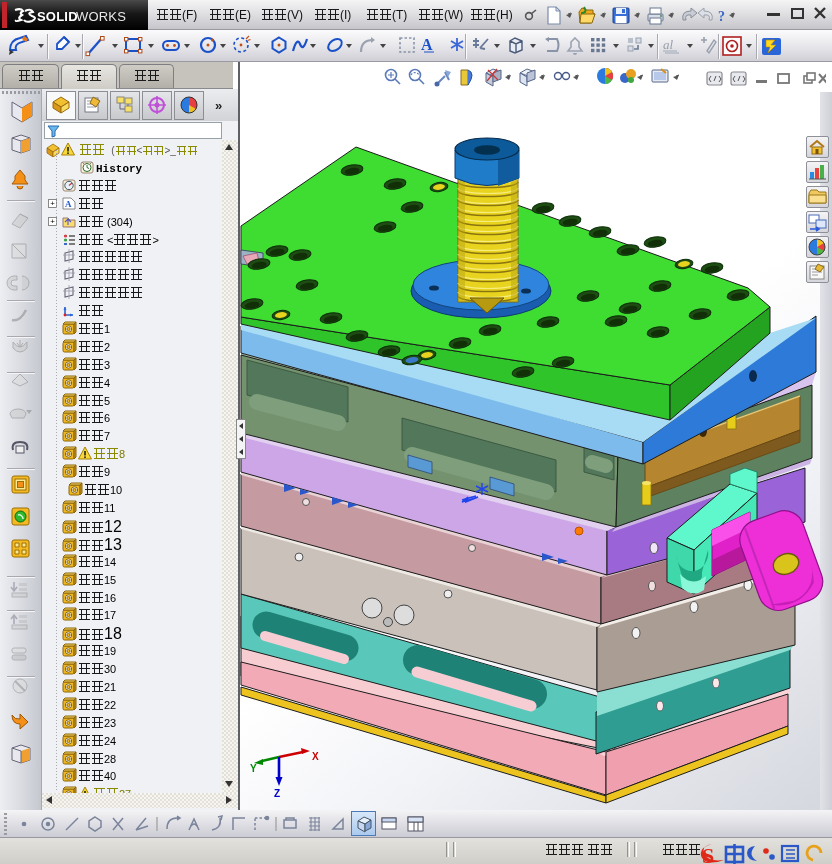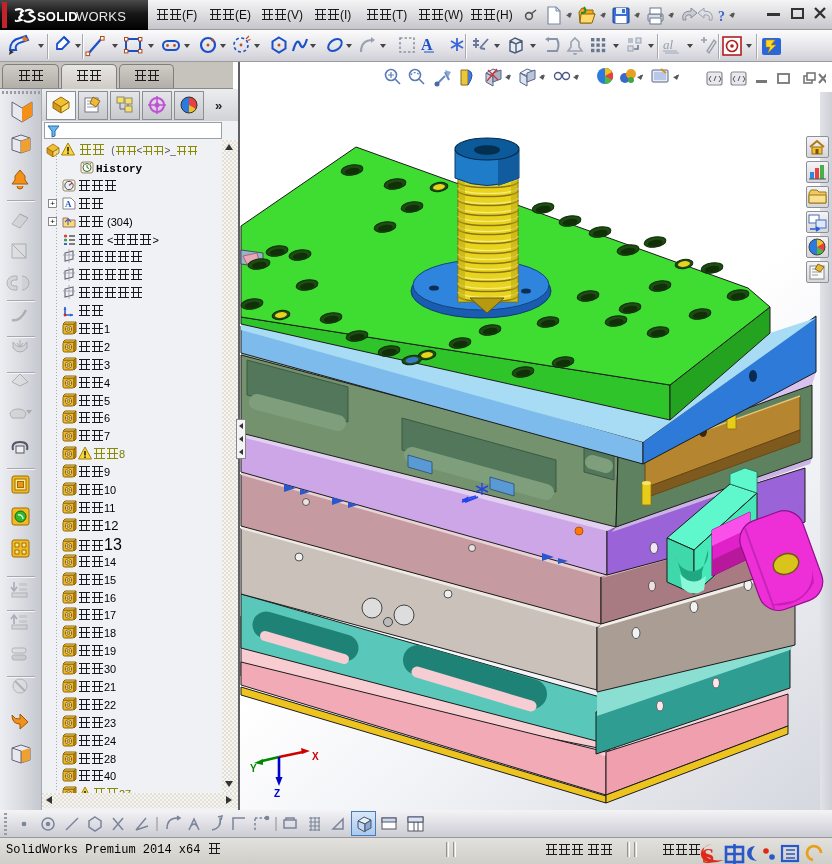--- a/index.html
+++ b/index.html
@@ -818,41 +818,41 @@
         <path d="M7,5 v4.5" stroke="#222" stroke-width="1.6"></path>
         <circle cx="7" cy="11.2" r="0.9" fill="#222"></circle>
       </svg><span style="color:#7a7a00"><span class="c ol"></span><span class="c ol"></span><span style="font-size:11px">8</span></span></div>
     <div class="trow" style="left:62px;top:464px"><svg width="16" height="15" style="vertical-align:-3px">
         <rect x="1" y="3" width="11" height="10" rx="1.5" fill="#f0b820" stroke="#8a6408"></rect>
         <path d="M12,3 l2,-2 0,10 -2,2 z" fill="#c89010" stroke="#8a6408"></path>
         <path d="M1,3 l2,-2 11,0 -2,2 z" fill="#f8d868" stroke="#8a6408"></path>
         <circle cx="6.5" cy="8" r="3.2" fill="#fff" stroke="#8a6408"></circle>
         <circle cx="6.5" cy="8" r="1.6" fill="#f0b820" stroke="#8a6408"></circle>
       </svg><span style="color:#000"><span class="c"></span><span class="c"></span><span style="font-size:11px">9</span></span></div>
-    <div class="trow" style="left:62px;top:482px"><svg width="16" height="15" style="vertical-align:-3px">
+    <div class="trow" style="left:68px;top:482px"><svg width="16" height="15" style="vertical-align:-3px">
         <rect x="1" y="3" width="11" height="10" rx="1.5" fill="#f0b820" stroke="#8a6408"></rect>
         <path d="M12,3 l2,-2 0,10 -2,2 z" fill="#c89010" stroke="#8a6408"></path>
         <path d="M1,3 l2,-2 11,0 -2,2 z" fill="#f8d868" stroke="#8a6408"></path>
         <circle cx="6.5" cy="8" r="3.2" fill="#fff" stroke="#8a6408"></circle>
         <circle cx="6.5" cy="8" r="1.6" fill="#f0b820" stroke="#8a6408"></circle>
       </svg><span style="color:#000"><span class="c"></span><span class="c"></span><span style="font-size:11px">10</span></span></div>
     <div class="trow" style="left:62px;top:500px"><svg width="16" height="15" style="vertical-align:-3px">
         <rect x="1" y="3" width="11" height="10" rx="1.5" fill="#f0b820" stroke="#8a6408"></rect>
         <path d="M12,3 l2,-2 0,10 -2,2 z" fill="#c89010" stroke="#8a6408"></path>
         <path d="M1,3 l2,-2 11,0 -2,2 z" fill="#f8d868" stroke="#8a6408"></path>
         <circle cx="6.5" cy="8" r="3.2" fill="#fff" stroke="#8a6408"></circle>
         <circle cx="6.5" cy="8" r="1.6" fill="#f0b820" stroke="#8a6408"></circle>
       </svg><span style="color:#000"><span class="c"></span><span class="c"></span><span style="font-size:11px">11</span></span></div>
     <div class="trow" style="left:62px;top:518px"><svg width="16" height="15" style="vertical-align:-3px">
         <rect x="1" y="3" width="11" height="10" rx="1.5" fill="#f0b820" stroke="#8a6408"></rect>
         <path d="M12,3 l2,-2 0,10 -2,2 z" fill="#c89010" stroke="#8a6408"></path>
         <path d="M1,3 l2,-2 11,0 -2,2 z" fill="#f8d868" stroke="#8a6408"></path>
         <circle cx="6.5" cy="8" r="3.2" fill="#fff" stroke="#8a6408"></circle>
         <circle cx="6.5" cy="8" r="1.6" fill="#f0b820" stroke="#8a6408"></circle>
-      </svg><span style="color:#000"><span class="c"></span><span class="c"></span><span style="font-size:13px">12</span></span></div>
+      </svg><span style="color:#000"><span class="c"></span><span class="c"></span><span style="font-size:16px">12</span></span></div>
     <div class="trow" style="left:62px;top:536px"><svg width="16" height="15" style="vertical-align:-3px">
         <rect x="1" y="3" width="11" height="10" rx="1.5" fill="#f0b820" stroke="#8a6408"></rect>
         <path d="M12,3 l2,-2 0,10 -2,2 z" fill="#c89010" stroke="#8a6408"></path>
         <path d="M1,3 l2,-2 11,0 -2,2 z" fill="#f8d868" stroke="#8a6408"></path>
         <circle cx="6.5" cy="8" r="3.2" fill="#fff" stroke="#8a6408"></circle>
         <circle cx="6.5" cy="8" r="1.6" fill="#f0b820" stroke="#8a6408"></circle>
       </svg><span style="color:#000"><span class="c"></span><span class="c"></span><span style="font-size:16px">13</span></span></div>
     <div class="trow" style="left:62px;top:554px"><svg width="16" height="15" style="vertical-align:-3px">
         <rect x="1" y="3" width="11" height="10" rx="1.5" fill="#f0b820" stroke="#8a6408"></rect>
         <path d="M12,3 l2,-2 0,10 -2,2 z" fill="#c89010" stroke="#8a6408"></path>
@@ -880,21 +880,21 @@
         <path d="M1,3 l2,-2 11,0 -2,2 z" fill="#f8d868" stroke="#8a6408"></path>
         <circle cx="6.5" cy="8" r="3.2" fill="#fff" stroke="#8a6408"></circle>
         <circle cx="6.5" cy="8" r="1.6" fill="#f0b820" stroke="#8a6408"></circle>
       </svg><span style="color:#000"><span class="c"></span><span class="c"></span><span style="font-size:11px">17</span></span></div>
     <div class="trow" style="left:62px;top:625px"><svg width="16" height="15" style="vertical-align:-3px">
         <rect x="1" y="3" width="11" height="10" rx="1.5" fill="#f0b820" stroke="#8a6408"></rect>
         <path d="M12,3 l2,-2 0,10 -2,2 z" fill="#c89010" stroke="#8a6408"></path>
         <path d="M1,3 l2,-2 11,0 -2,2 z" fill="#f8d868" stroke="#8a6408"></path>
         <circle cx="6.5" cy="8" r="3.2" fill="#fff" stroke="#8a6408"></circle>
         <circle cx="6.5" cy="8" r="1.6" fill="#f0b820" stroke="#8a6408"></circle>
-      </svg><span style="color:#000"><span class="c"></span><span class="c"></span><span style="font-size:11px">18</span></span></div>
+      </svg><span style="color:#000"><span class="c"></span><span class="c"></span><span style="font-size:16px">18</span></span></div>
     <div class="trow" style="left:62px;top:643px"><svg width="16" height="15" style="vertical-align:-3px">
         <rect x="1" y="3" width="11" height="10" rx="1.5" fill="#f0b820" stroke="#8a6408"></rect>
         <path d="M12,3 l2,-2 0,10 -2,2 z" fill="#c89010" stroke="#8a6408"></path>
         <path d="M1,3 l2,-2 11,0 -2,2 z" fill="#f8d868" stroke="#8a6408"></path>
         <circle cx="6.5" cy="8" r="3.2" fill="#fff" stroke="#8a6408"></circle>
         <circle cx="6.5" cy="8" r="1.6" fill="#f0b820" stroke="#8a6408"></circle>
       </svg><span style="color:#000"><span class="c"></span><span class="c"></span><span style="font-size:11px">19</span></span></div>
     <div class="trow" style="left:62px;top:661px"><svg width="16" height="15" style="vertical-align:-3px">
         <rect x="1" y="3" width="11" height="10" rx="1.5" fill="#f0b820" stroke="#8a6408"></rect>
         <path d="M12,3 l2,-2 0,10 -2,2 z" fill="#c89010" stroke="#8a6408"></path>
@@ -1042,21 +1042,20 @@
           <rect x="2" y="4" width="14" height="11" fill="#fff" stroke="#556"></rect>
           <rect x="2" y="4" width="14" height="4" fill="#c8d8f0" stroke="#556"></rect>
         </g>
 <g transform="translate(52,0)">
           <rect x="2" y="3" width="15" height="14" fill="#fff" stroke="#556"></rect>
           <path d="M2,8 h15 M8,3 v14 M12,3 v14" stroke="#556"></path>
           <rect x="2" y="3" width="15" height="5" fill="#d8e4f4" stroke="#556"></rect>
         </g>
 </svg></div>
 <div class="abs" style="left:0;top:838px;width:832px;height:26px;background:linear-gradient(#e2e1dd,#cfcec8)"></div>
-<div class="abs" style="left:6px;top:843px;font-size:12px;font-family:'Liberation Mono',monospace;color:#000">SolidWorks Premium 2014 x64 <span class="c"></span></div>
 <div class="abs statdiv" style="left:446px;top:842px"></div>
 <div class="abs statdiv" style="left:453px;top:842px"></div>
 <div class="abs" style="left:545px;top:843px;font-size:12px"><span class="c"></span><span class="c"></span><span class="c"></span> <span class="c"></span><span class="c"></span></div>
 <div class="abs statdiv" style="left:627px;top:842px"></div>
 <div class="abs statdiv" style="left:634px;top:842px"></div>
 <div class="abs" style="left:662px;top:843px;font-size:12px"><span class="c"></span><span class="c"></span><span class="c"></span></div>
 <div class="abs" style="left:698px;top:843px;width:134px;height:21px;overflow:hidden">
 <svg width="134" height="21">
 <path d="M14,1 q-12,2 -7,11 q4,7 19,5 q-16,6 -22,-2 q-5,-10 10,-14" fill="#e02818"></path>
 <text x="4" y="20" font-size="22" font-weight="bold" fill="#e02818" font-family="Liberation Serif">S</text>

